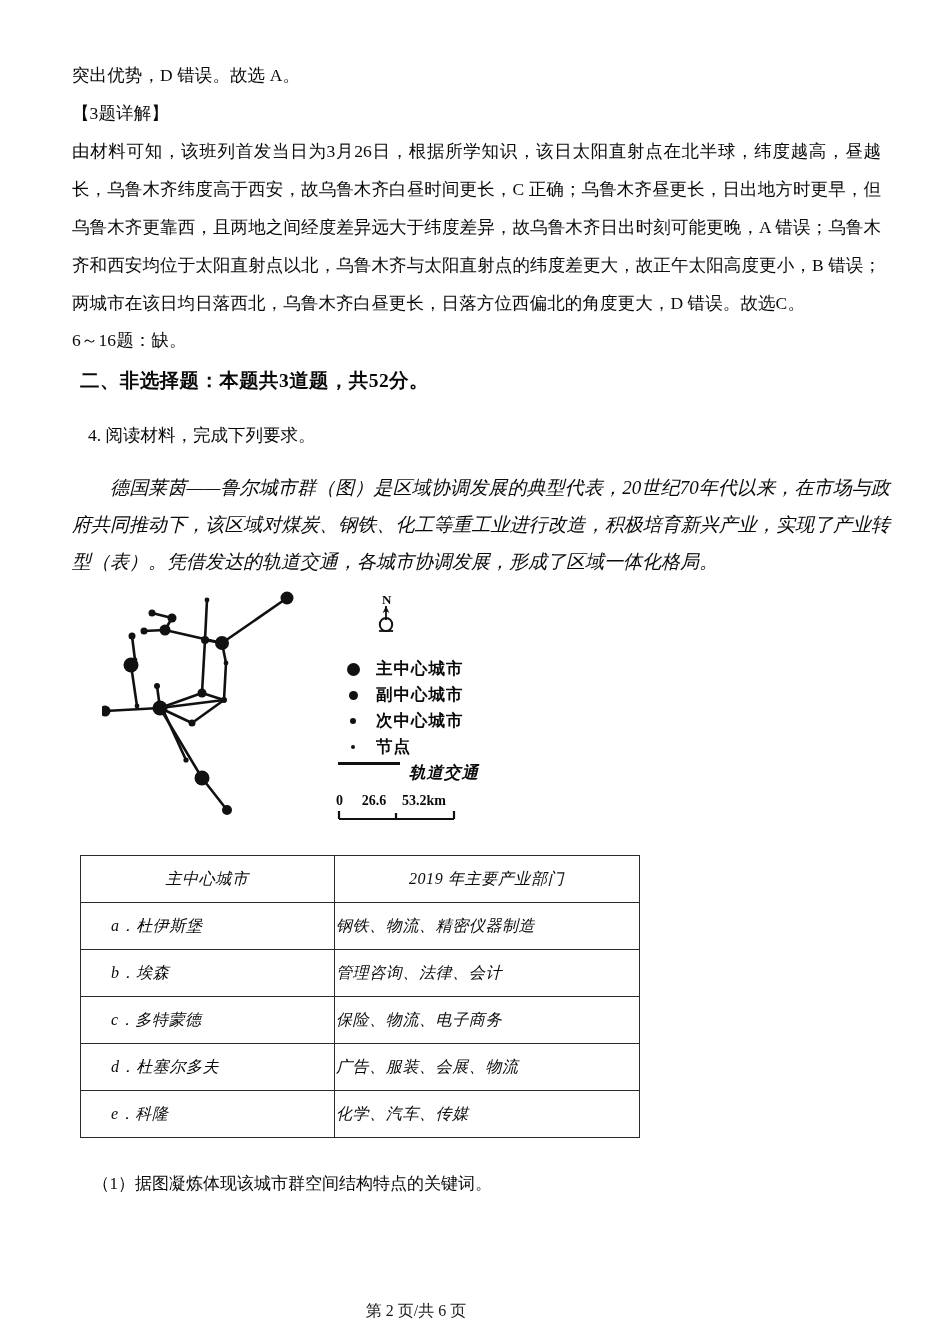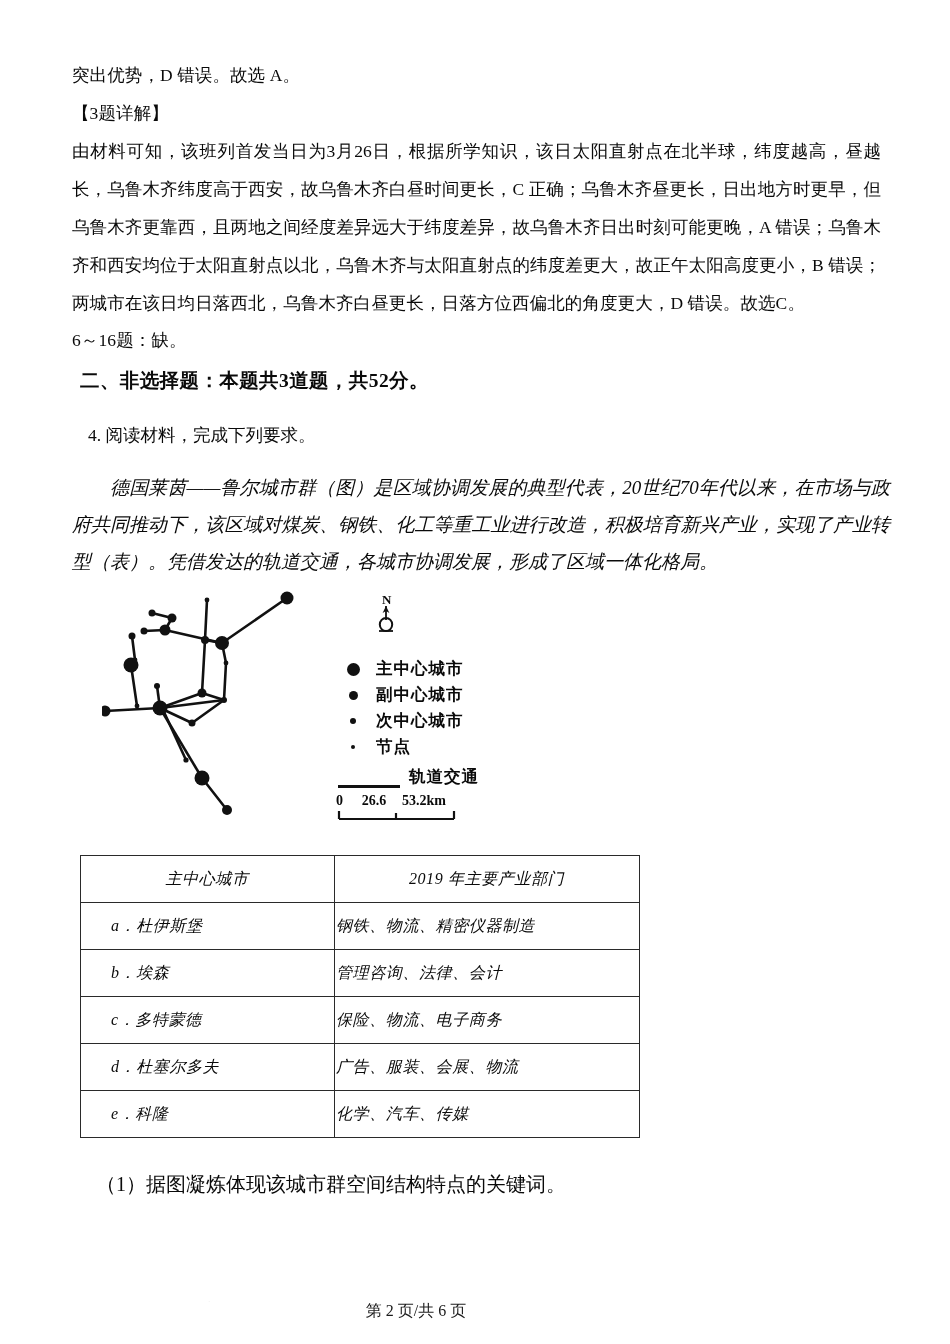--- a/index.html
+++ b/index.html
@@ -119,23 +119,24 @@
   .dot-ter  { width: 6px;  height: 6px; }
   .dot-node { width: 4px;  height: 4px; }
   .legend-label {
     font-size: 16.5px;
     font-weight: bold;
     letter-spacing: 1px;
     font-family: "Liberation Serif", "DejaVu Serif", serif;
   }
   .legend-line-row {
     display: flex;
-    align-items: flex-end;
+    align-items: flex-start;
     height: 26px;
     margin-top: 2px;
+    font-style: italic;
   }
   .line-sym {
     width: 62px;
     margin-left: 8px;
     height: 0;
     border-top: 3px solid #111;
   }
   .legend-line-row .legend-label { margin-left: 9px; }
 
   .scale-wrap {
@@ -176,21 +177,21 @@
   }
   .tbl td.c-ind {
     text-align: left;
   }
   .tbl tr.hdr td {
     text-align: center;
     padding-left: 0;
   }
 
   .q-sub {
-    font-size: 20px;
+    font-size: 17px;
     line-height: 36px;
     margin-top: 28px;
     text-indent: 1.2em;
   }
 
   .footer {
     position: absolute;
     left: 0;
     bottom: 22px;
     width: 832px;

